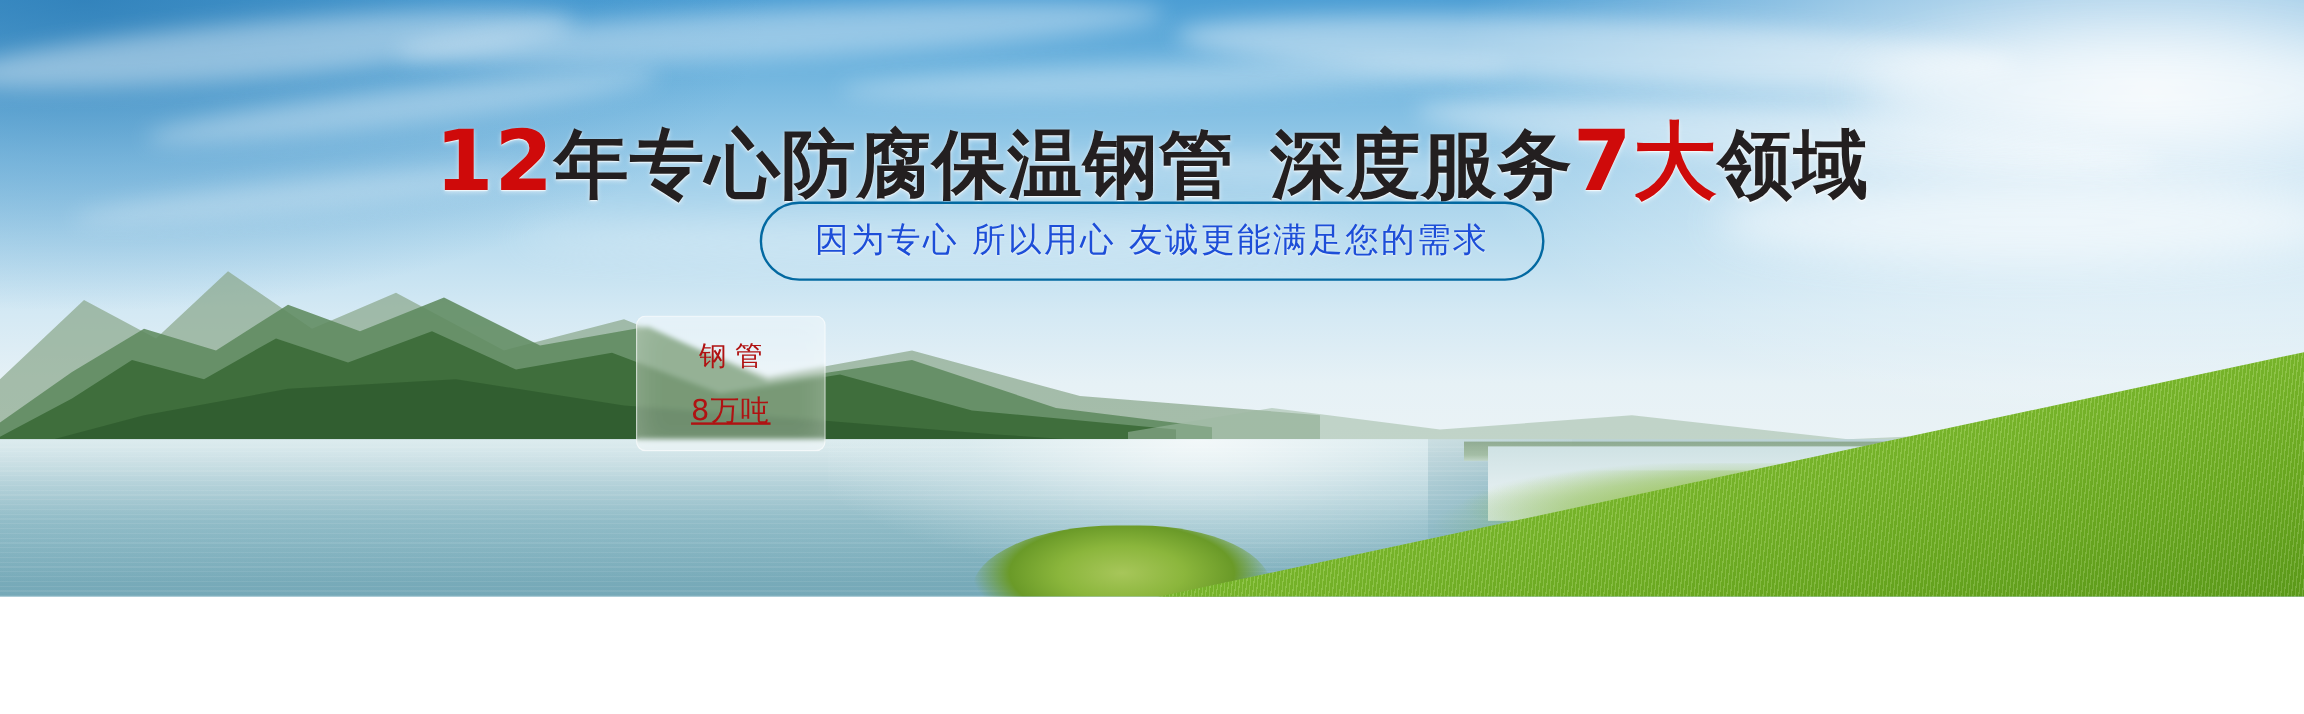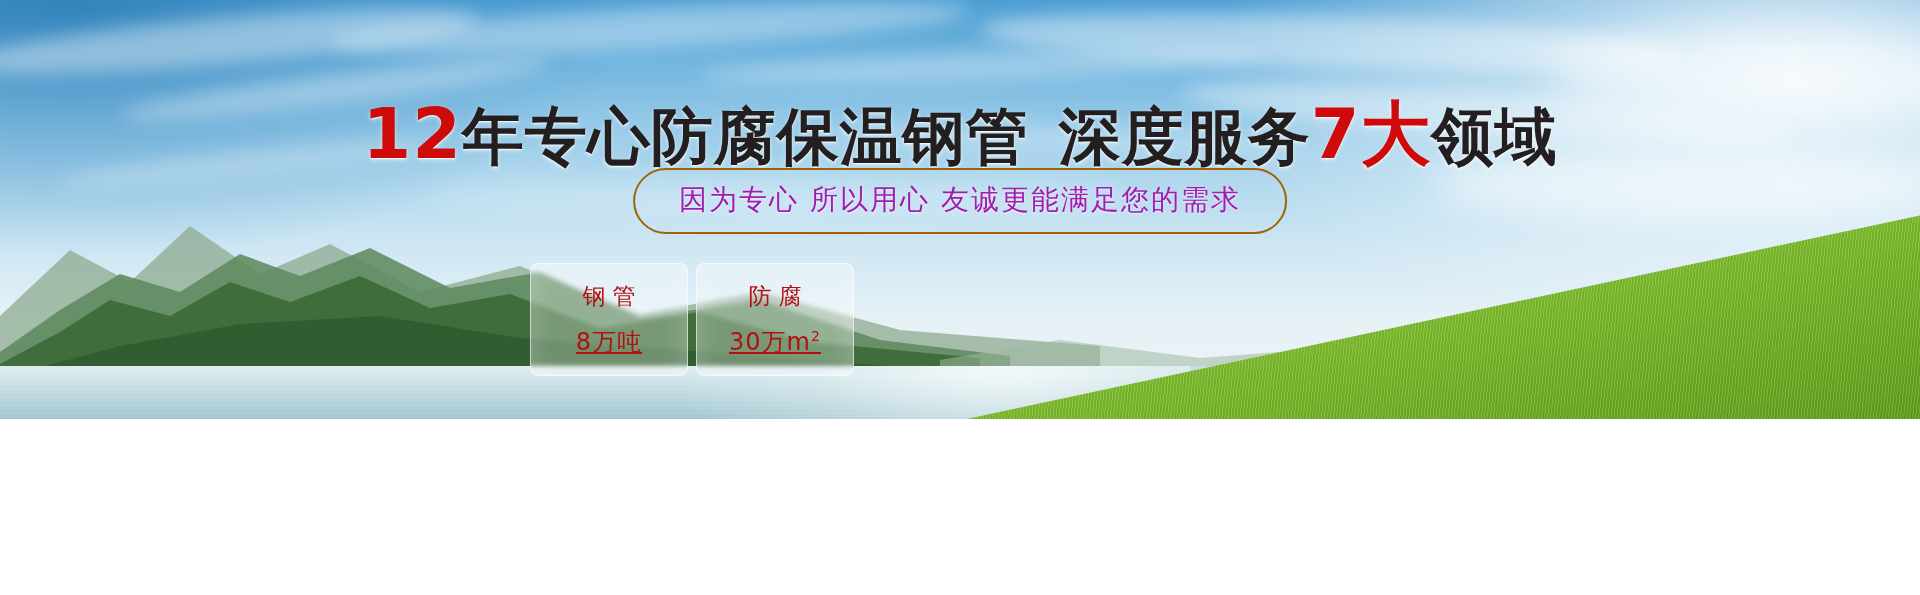--- a/index.html
+++ b/index.html
@@ -1,19 +1,19 @@
 <!DOCTYPE html>
 <html><head>
 <meta charset="utf-8">
 <style>
   * { margin:0; padding:0; box-sizing:border-box; }
   html,body { width:1920px; height:595px; overflow:hidden; }
   body { font-family:"DejaVu Sans","Liberation Sans",sans-serif; }
 
-  .banner { position:relative; width:1920px; height:419px; overflow:hidden;
+  .banner { position:relative; width:1920px; height:497px; overflow:hidden;
             background:#bcd9ec; }
 
   
   .sky { position:absolute; inset:0 0 auto 0; height:420px;
          background:linear-gradient(180deg,
            #4c9ed4 0%, #6fb4de 14%, #97cae8 30%,
            #b9dcef 47%, #d4e9f4 62%, #e6f1f6 76%, #eef4f5 100%); }
   .sky-left-deep { position:absolute; left:0; top:0; width:46%; height:300px;
          background:radial-gradient(ellipse 90% 120% at 8% 0%,
            rgba(40,120,178,.70) 0%, rgba(60,140,195,.38) 38%, rgba(90,165,210,0) 72%); }
@@ -100,22 +100,22 @@
               text-align:center; white-space:nowrap;
               font-size:62px; font-weight:700; letter-spacing:1px;
               color:#231f20;
               text-shadow:0 2px 4px rgba(255,255,255,.55), 0 1px 1px rgba(255,255,255,.8); }
   .hl-red { color:#cf0a0a; font-size:70px; }
   .hl-gap { display:inline-block; width:30px; }
 
   
   .pill { position:absolute; left:50%; top:168px; transform:translateX(-50%);
           padding:11px 44px 13px;
-          border:2px solid #a16207; border-radius:34px;
-          font-size:28px; font-weight:400; color:#a21caf; letter-spacing:2px;
+          border:2px solid #0369a1; border-radius:34px;
+          font-size:28px; font-weight:400; color:#1d4ed8; letter-spacing:2px;
           white-space:nowrap;
           text-shadow:0 1px 2px rgba(255,255,255,.7); }
 
   
   .cards { position:absolute; left:530px; top:263px;
            display:flex; gap:8px; }
   .card { width:158px; height:113px; border-radius:8px;
           background:rgba(255,255,255,.30);
           border:1px solid rgba(255,255,255,.62);
           backdrop-filter:blur(2px);
@@ -182,20 +182,16 @@
 
   <div class="pill">因为专心 所以用心  友诚更能满足您的需求</div>
 
   <div class="cards">
 
     <div class="card">
       <div class="card-title">钢管</div>
       <div class="card-value"><span>8万吨</span><sup></sup></div>
     </div>
 
-    <div class="card">
-      <div class="card-title">防腐</div>
-      <div class="card-value"><span>30万m</span><sup>2</sup></div>
-    </div>
 
 
   </div>
 </div>
 
 </body></html>

